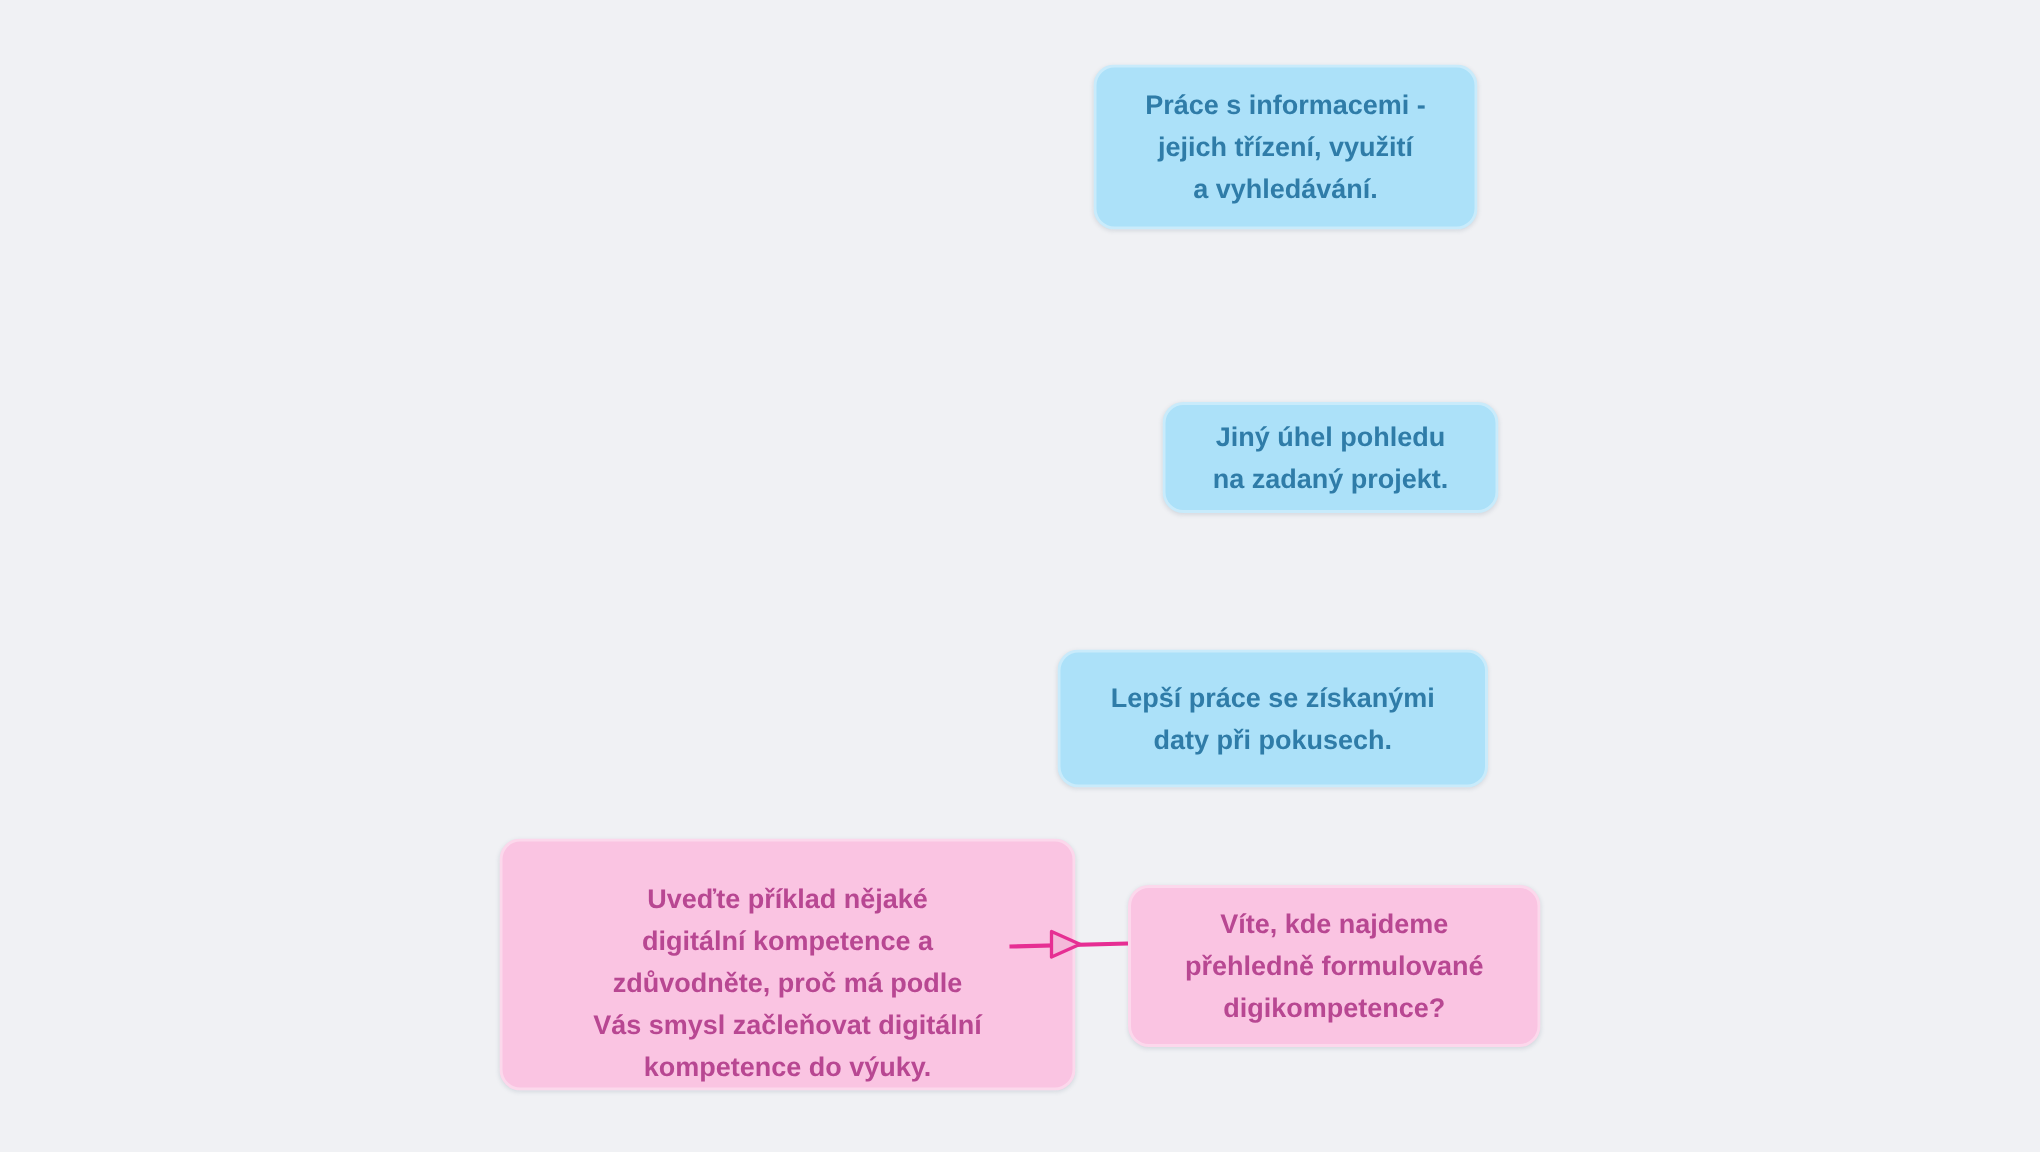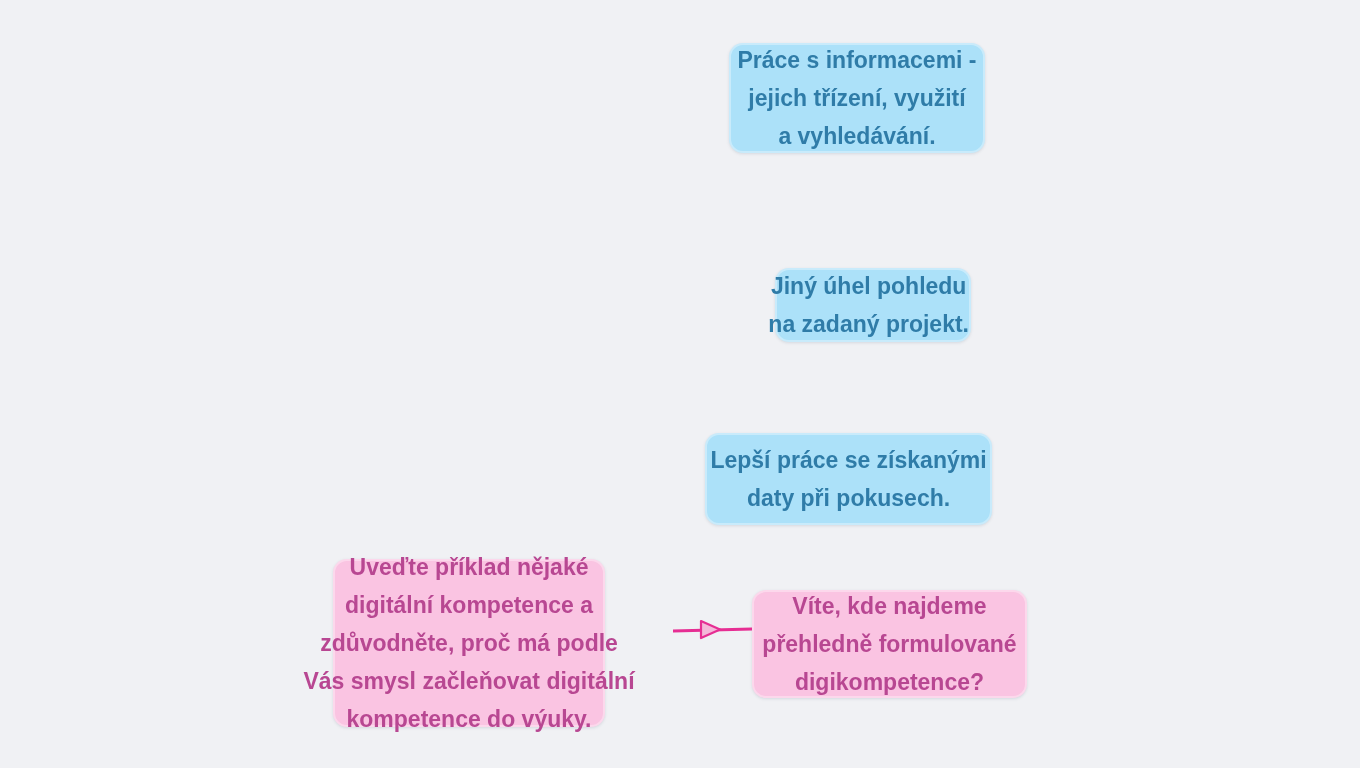--- a/index.html
+++ b/index.html
@@ -18,22 +18,22 @@
     position: absolute;
     box-sizing: border-box;
     display: flex;
     align-items: center;
     justify-content: center;
     text-align: center;
     border-radius: 14px;
     border: 2px solid rgba(255,255,255,0.35);
     box-shadow: 0 1px 3px rgba(90,110,135,0.18);
     font-weight: 700;
-    font-size: 23px;
-    line-height: 38px;
+    font-size: 18px;
+    line-height: 28px;
     cursor: pointer;
   }
   .node .node-text {
     white-space: pre;
   }
   .node.blue {
     background: var(--blue-fill, #ace1f9);
     color: var(--blue-text, #2f7ca8);
   }
   .node.pink {
@@ -63,31 +63,31 @@
 
 <div class="canvas">
 
   <div class="node blue" style="left:729px; top:43px; width:256px; height:110px;">
     <span class="node-text">Práce s informacemi -
 jejich třízení, využití
 a vyhledávání.</span>
   </div>
 
 
-  <div class="node blue" style="left:775px; top:268px; width:196px; height:74px;justify-content:flex-end;">
+  <div class="node blue" style="left:775px; top:268px; width:224px; height:74px;">
     <span class="node-text">Jiný úhel pohledu
 na zadaný projekt.</span>
   </div>
 
   <div class="node blue" style="left:705px; top:433px; width:287px; height:92px;">
     <span class="node-text">Lepší práce se získanými
 daty při pokusech.</span>
   </div>
 
-  <div class="node pink" style="left:333px; top:559px; width:272px; height:168px;">
+  <div class="node pink" style="left:333px; top:559px; width:384px; height:168px;align-items:flex-end;">
     <span class="node-text">Uveďte příklad nějaké
 digitální kompetence a
 zdůvodněte, proč má podle
 Vás smysl začleňovat digitální
 kompetence do výuky.</span>
   </div>
 
   <div class="node pink" style="left:752px; top:590px; width:275px; height:108px;">
     <span class="node-text">Víte, kde najdeme
 přehledně formulované

